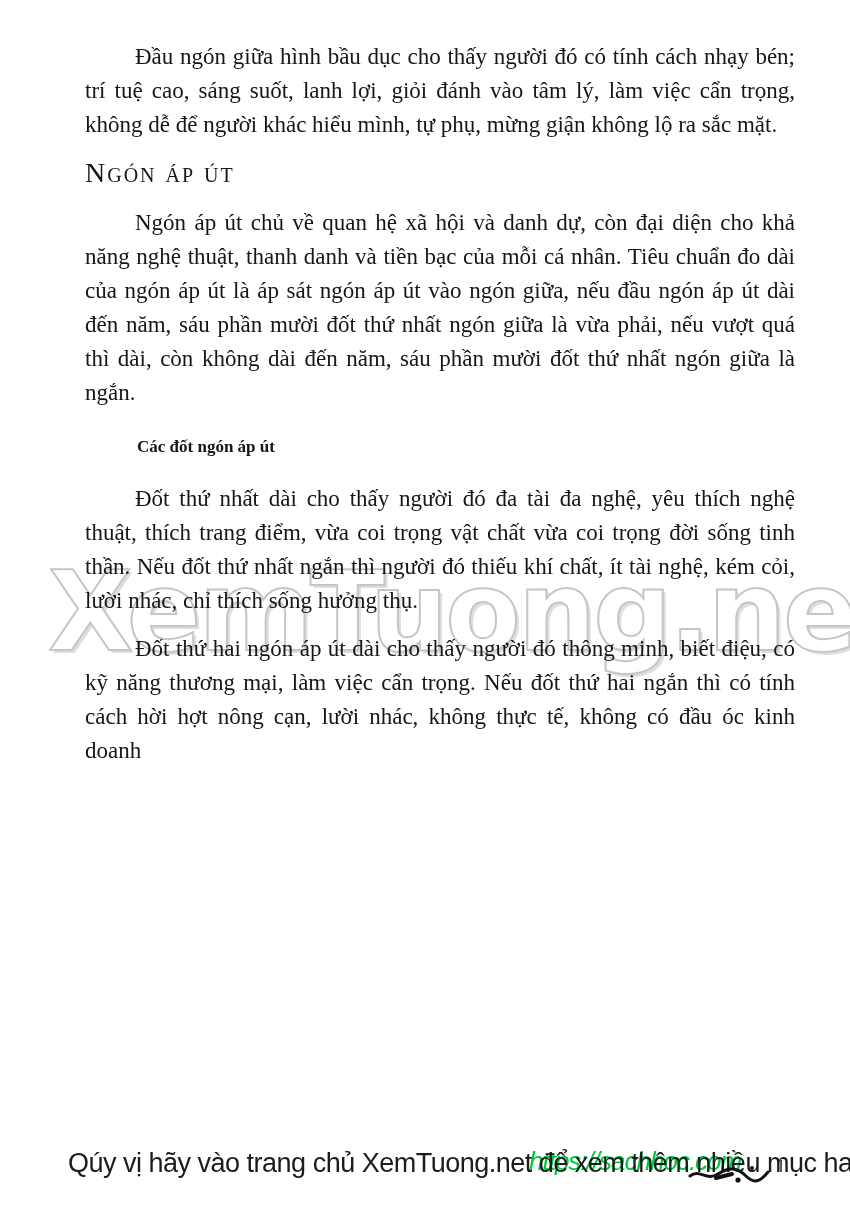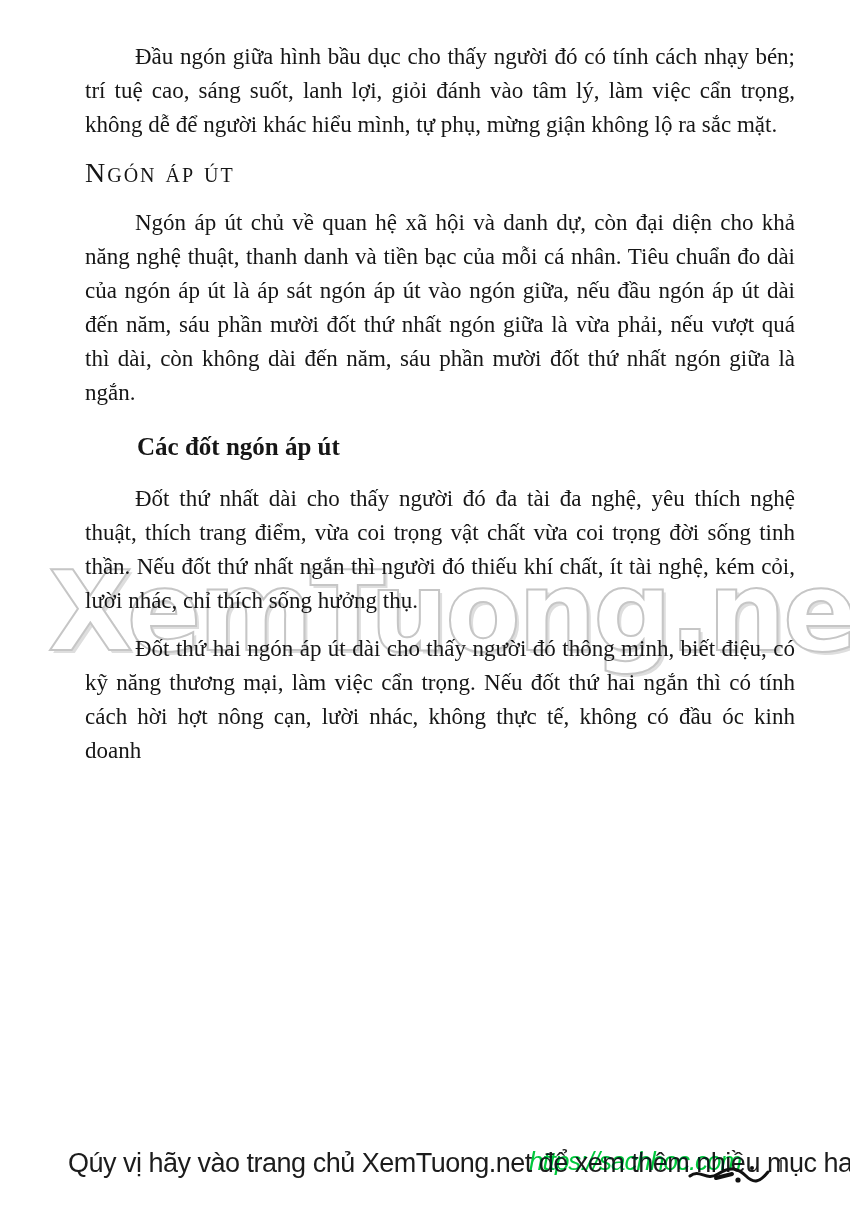--- a/index.html
+++ b/index.html
@@ -27,21 +27,21 @@
     text-align:justify; text-align-last:left;
     filter:contrast(1.05);
   }
   .para { margin:0 0 14px 0; text-indent:50px; }
   .para:nth-of-type(4) { margin-bottom:10px; }
   .section-heading {
     font-size:28px; font-weight:normal; font-variant:small-caps;
     letter-spacing:2px; margin:14px 0 16px 0; text-align:left;
   }
   .sub-heading {
-    font-size:25px; font-weight:bold; margin:20px 0 18px 52px; text-align:left;
+    font-size:17px; font-weight:bold; margin:20px 0 18px 52px; text-align:left;
   }
   
   .footer {
     position:absolute; left:0; top:1144px; width:850px; height:60px; z-index:2;
   }
   .footer-message {
     position:absolute; left:68px; top:4px; width:760px; white-space:nowrap;
     font-family:"Liberation Sans", sans-serif; font-size:27px;
     letter-spacing:-0.5px; color:#1c1c1c;
   }

